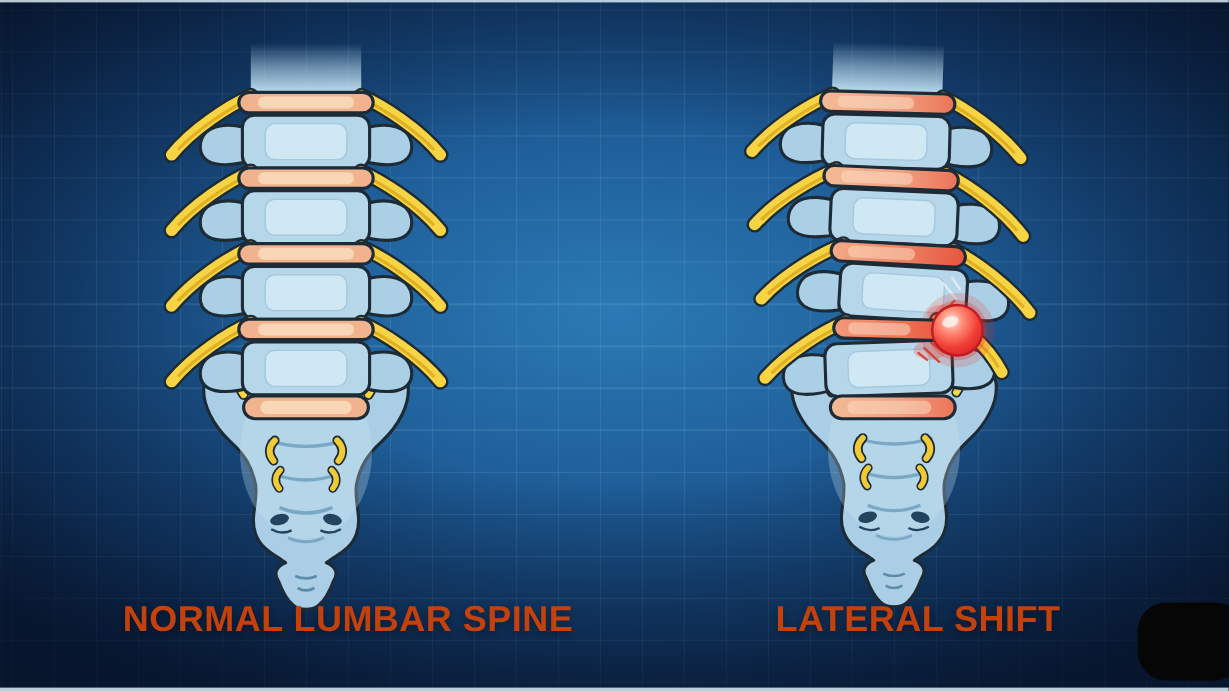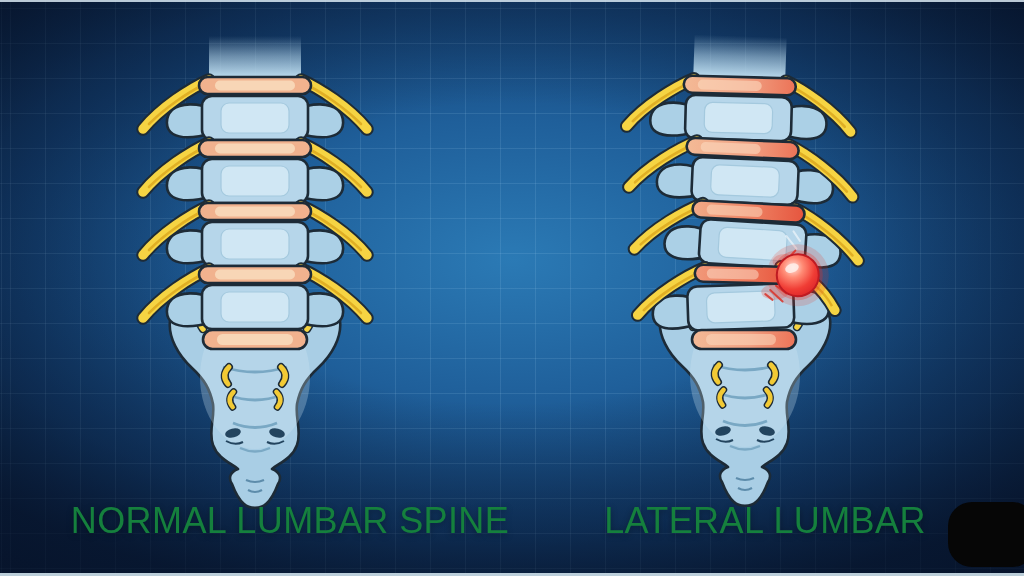--- a/index.html
+++ b/index.html
@@ -16,21 +16,21 @@
     background-position:10px 8px,10px 8px,0 0;
   }
   .vignette{
     position:absolute;inset:0;
     background:radial-gradient(ellipse 70% 62% at 50% 44%,
       rgba(8,24,48,0) 42%, rgba(8,24,48,0.45) 78%, rgba(6,18,40,0.78) 100%);
   }
   .spine-svg{position:absolute;inset:0;}
   .label{
     position:absolute;top:500px;transform:translateX(-50%);
-    color:#15803d;font-size:36px;font-weight:400;letter-spacing:0.4px;
+    color:#c2410c;font-size:30px;font-weight:700;letter-spacing:0.4px;
     white-space:nowrap;text-shadow:0 2px 6px rgba(0,0,0,0.35);
   }
   .label-left{left:290px;}
   .label-right{left:765px;}
   .corner-badge{
     position:absolute;top:502px;right:-12px;width:88px;height:65px;
     border-radius:24px;background:#060606;
   }
   .edge-strip-top{position:absolute;top:0;left:0;right:0;height:2px;background:#d9e9f3;opacity:.85;}
   .edge-strip-bottom{position:absolute;bottom:0;left:0;right:0;height:3px;background:#cfe2ec;opacity:.9;}
@@ -292,18 +292,18 @@
       </g>
 
       <g transform="translate(751,266) rotate(1.5)">
         <circle cx="47" cy="8" r="21" fill="url(#bulgeGrad)" stroke="#bf1b22" stroke-width="2"></circle>
         <ellipse cx="41" cy="1" rx="7" ry="4.5" fill="rgba(255,240,235,0.85)" transform="rotate(-20 41 1)"></ellipse>
       </g>
     </g>
   </svg>
 
   <div class="label label-left">NORMAL LUMBAR SPINE</div>
-  <div class="label label-right">LATERAL LUMBAR</div>
+  <div class="label label-right">LATERAL SHIFT</div>
 
   <div class="corner-badge"></div>
   <div class="edge-strip-top"></div>
   <div class="edge-strip-bottom"></div>
 </div>
 
 </body></html>

